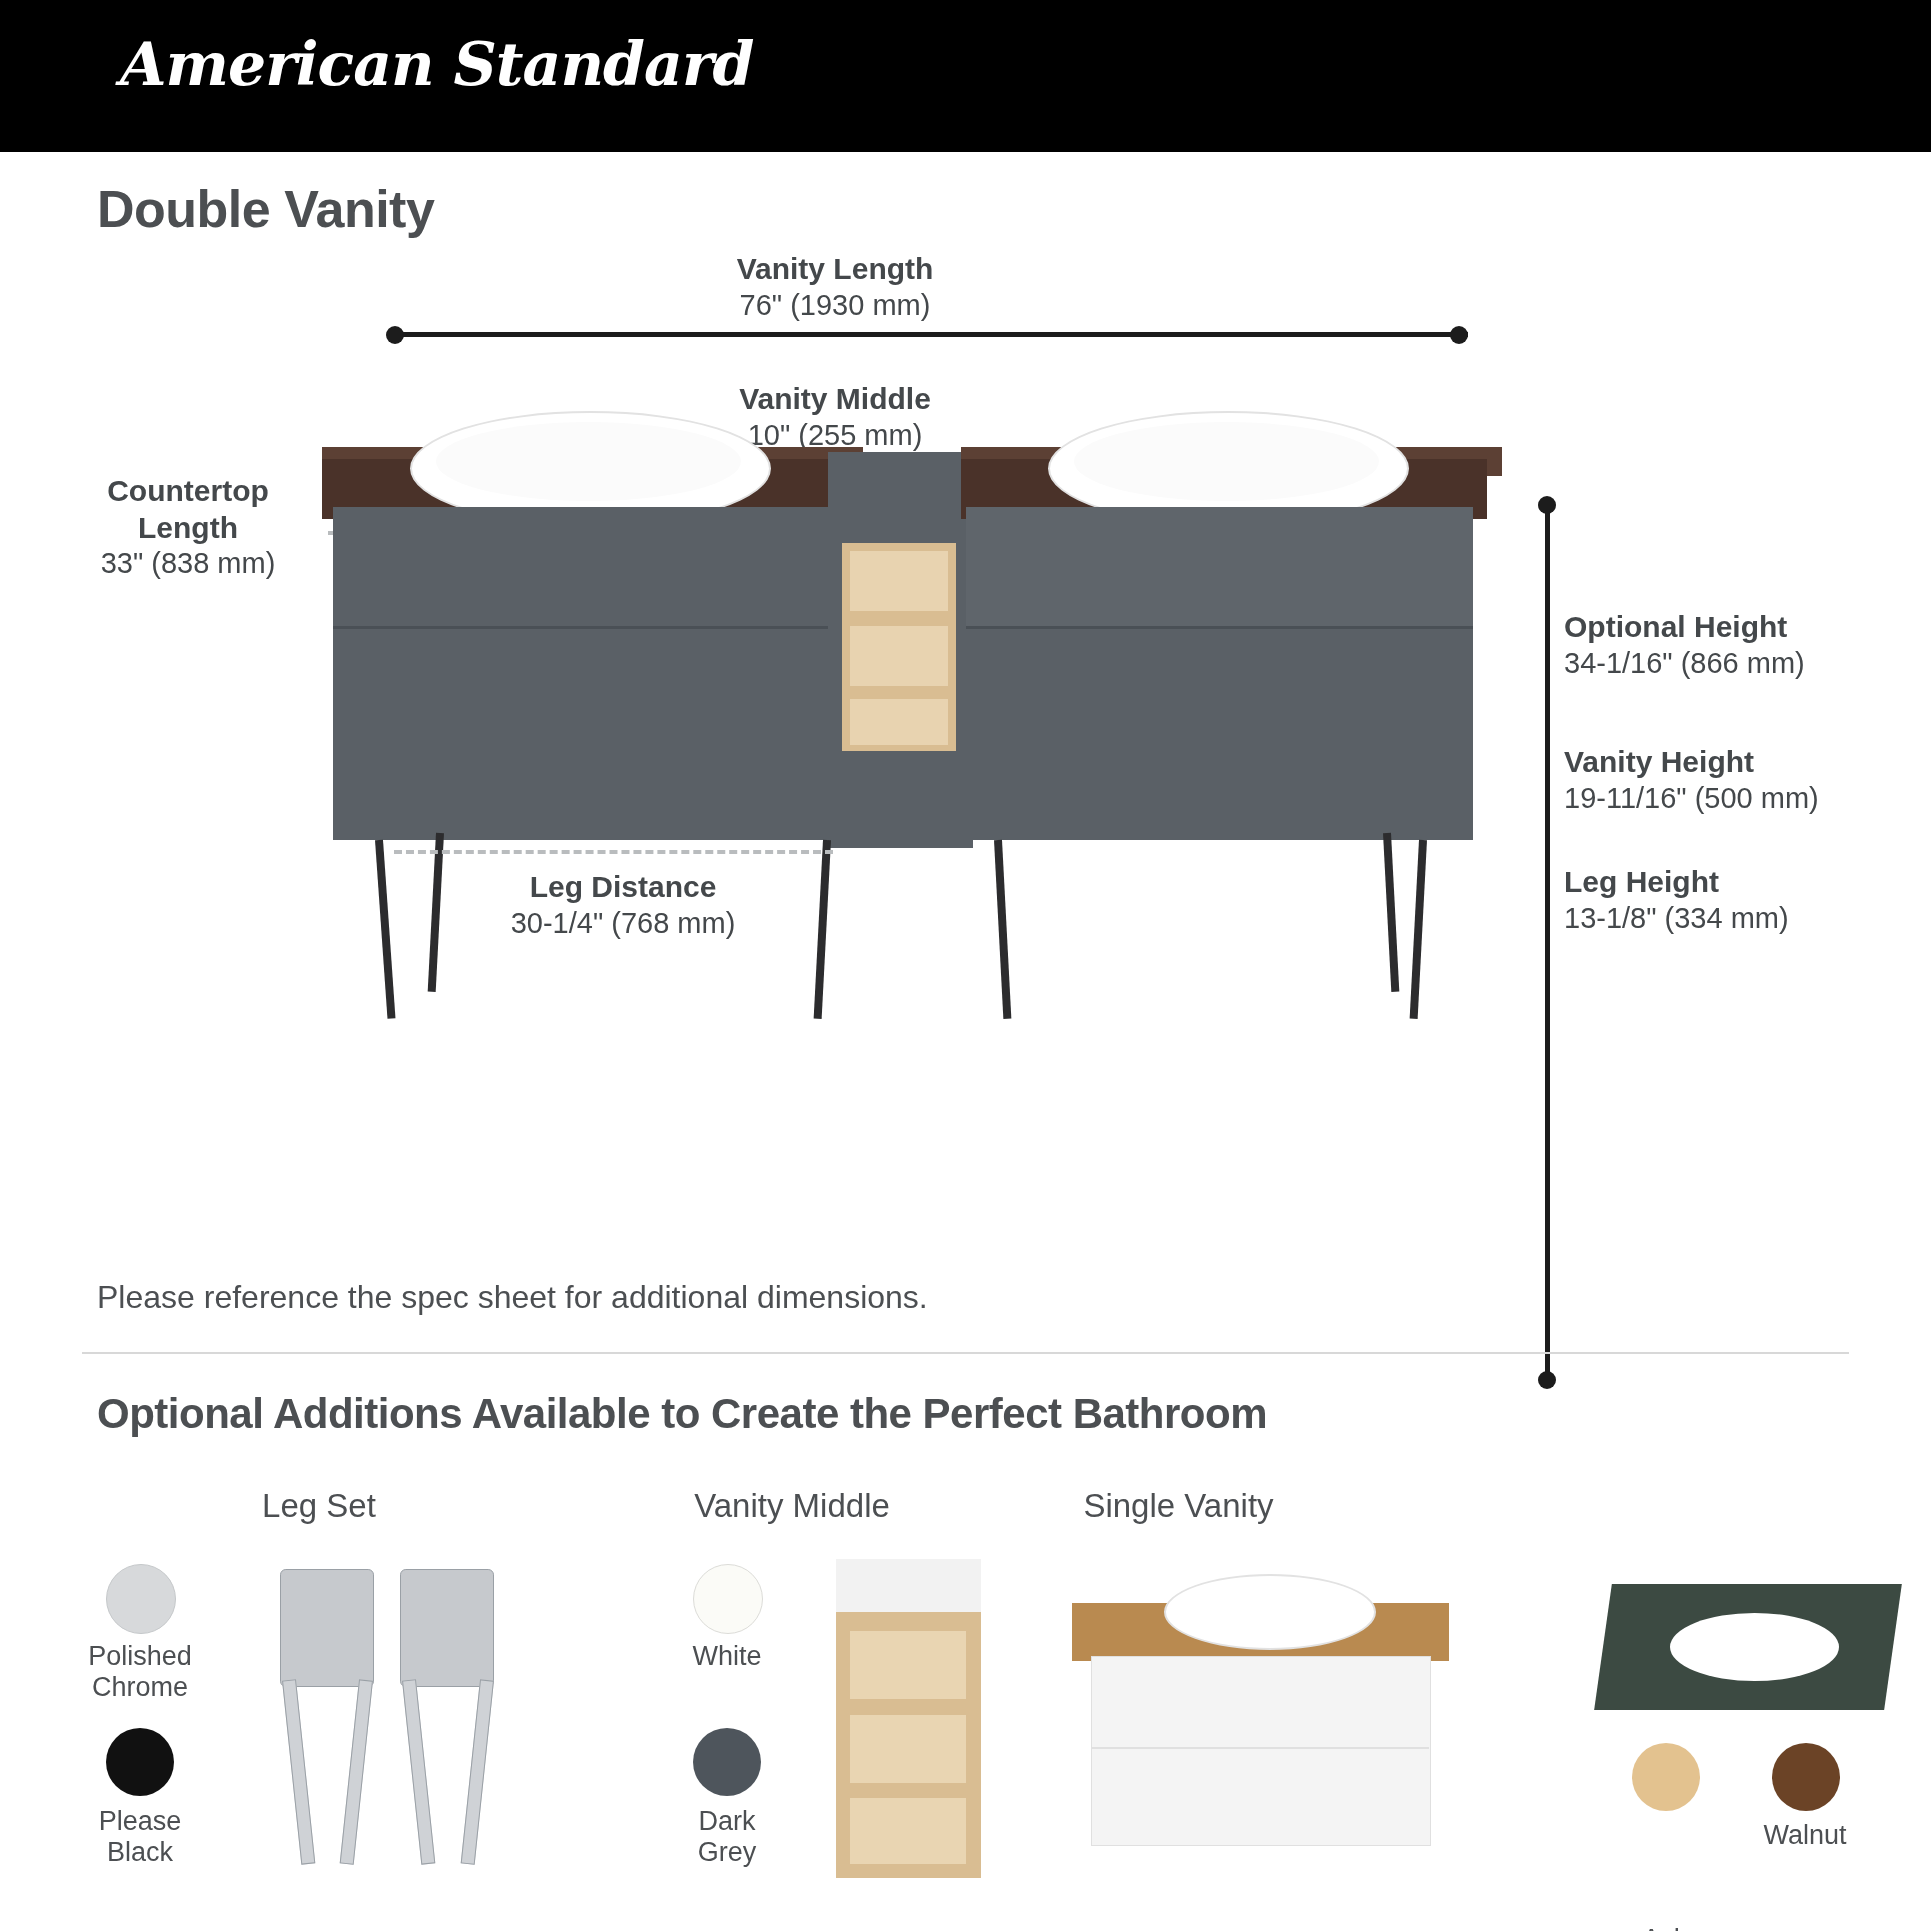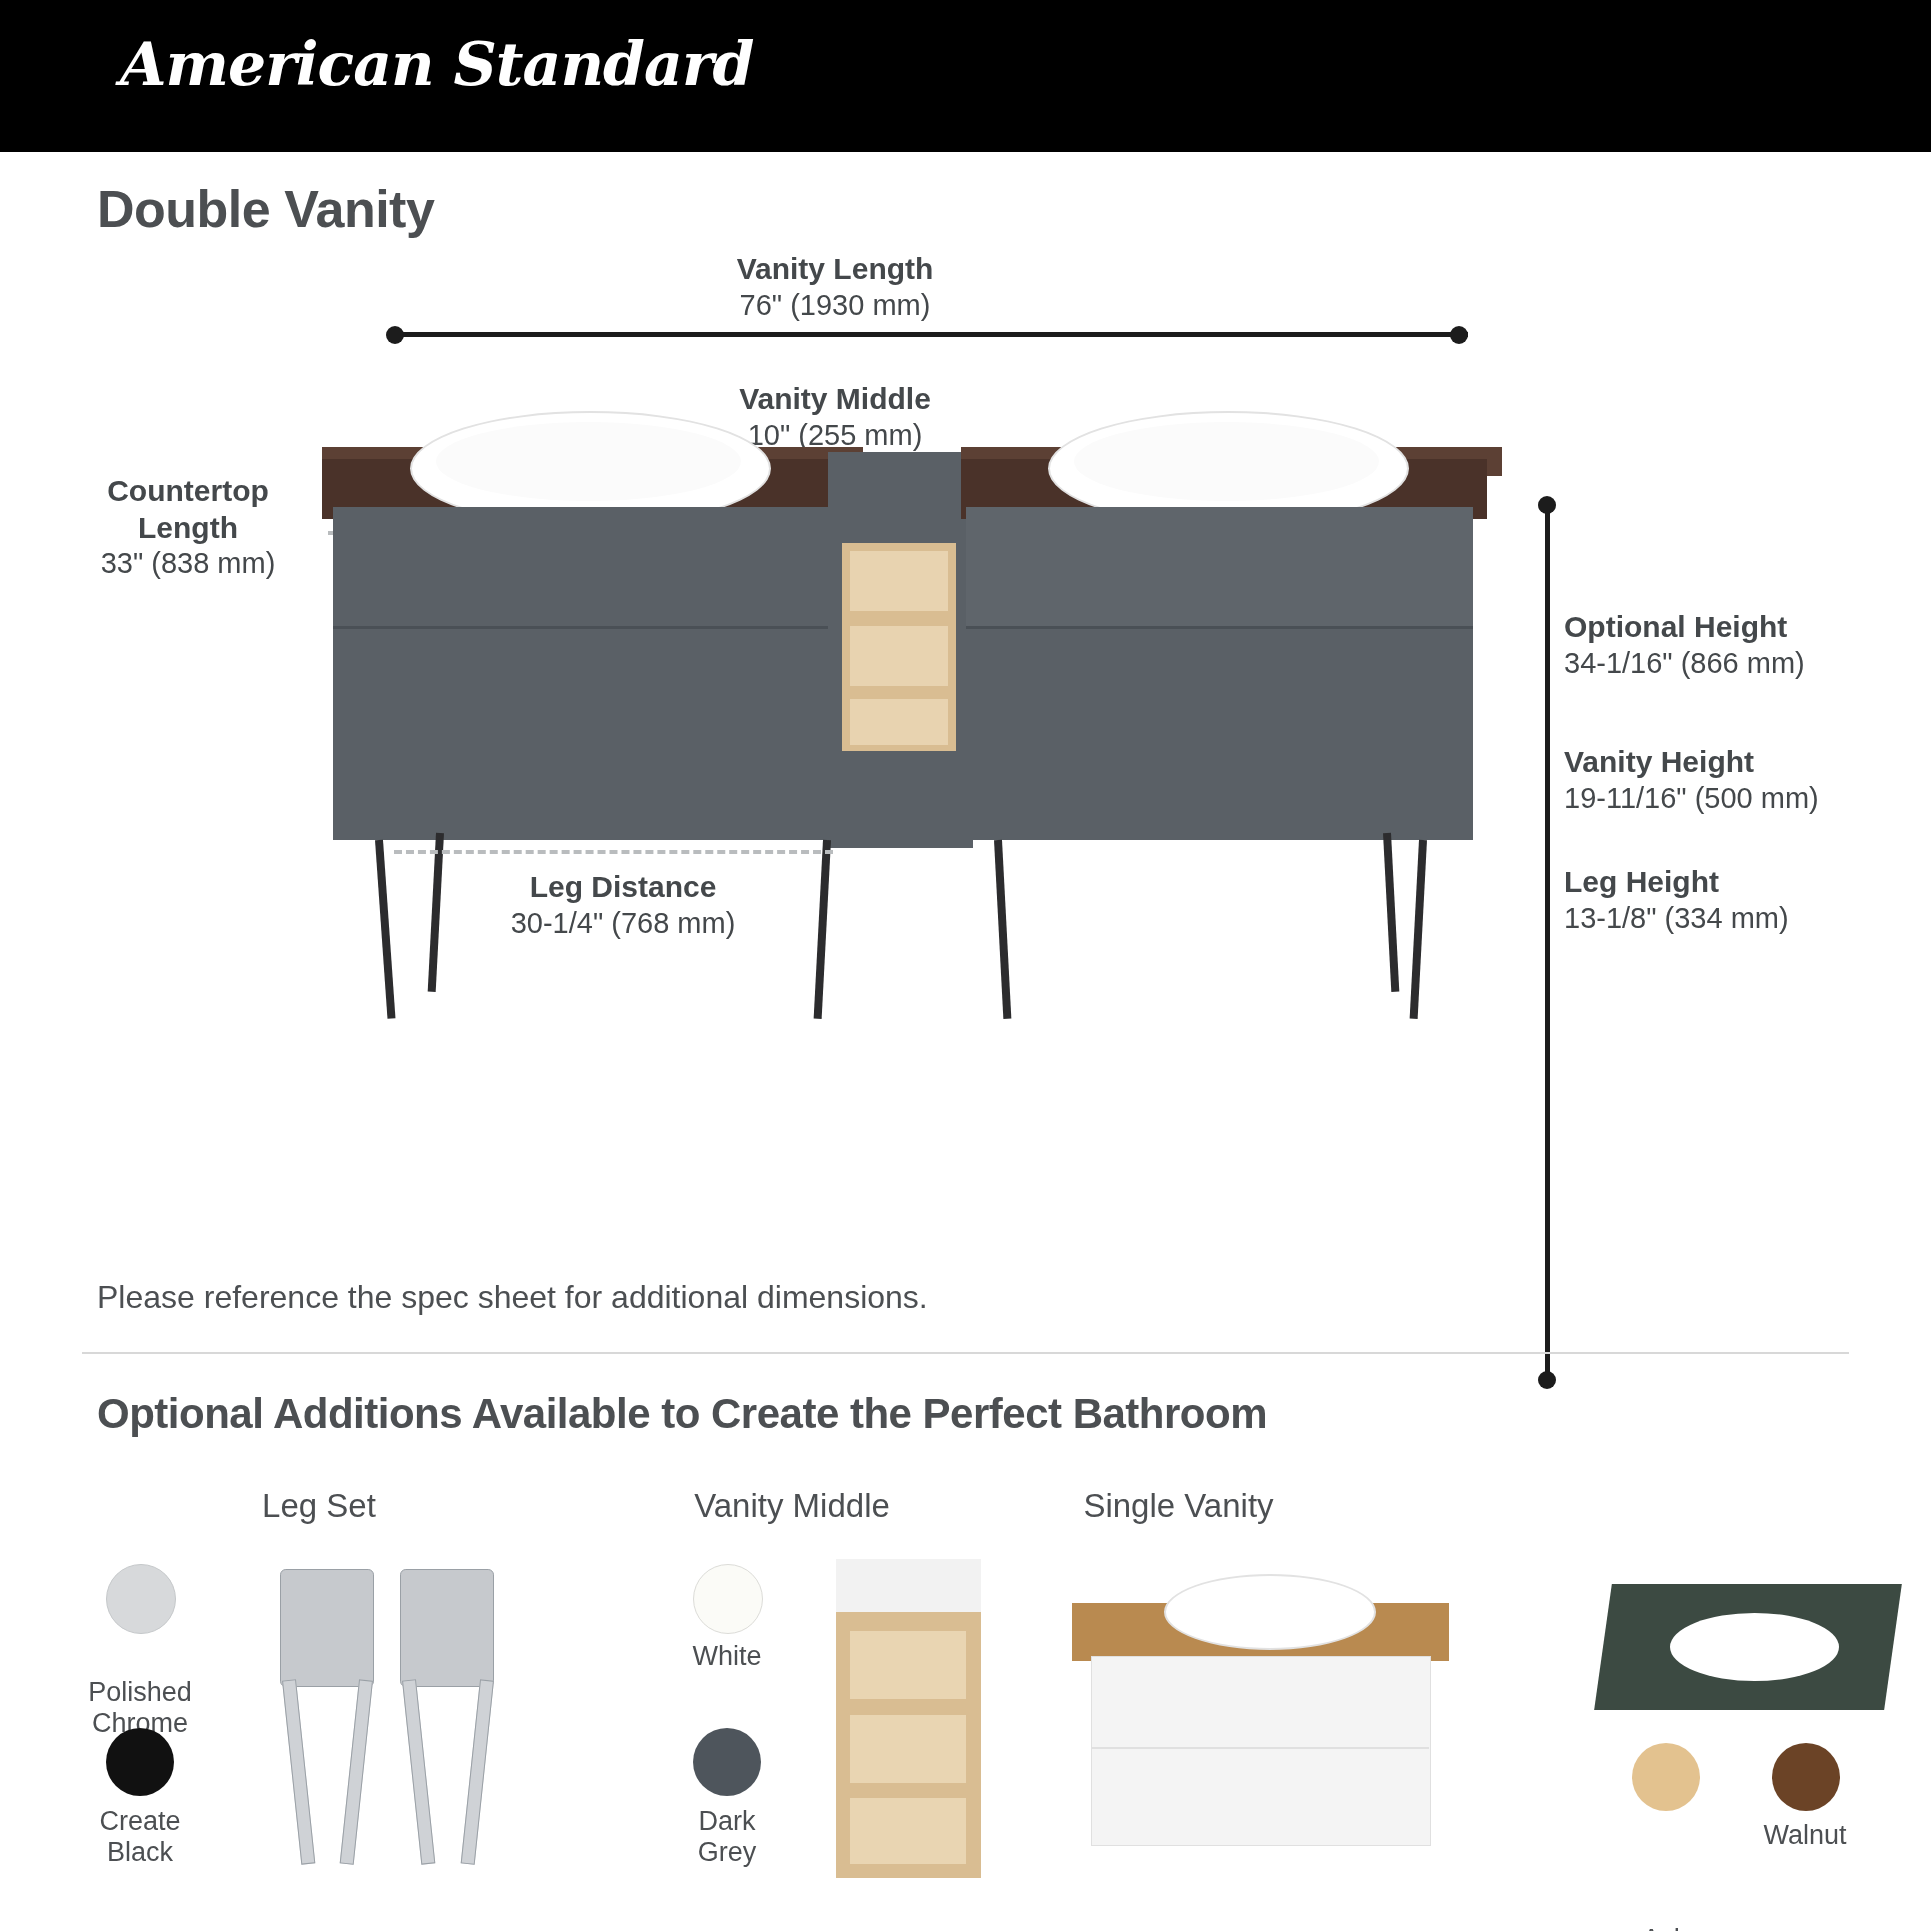--- a/index.html
+++ b/index.html
@@ -216,27 +216,27 @@
     </div>
   </div>
 
   <div class="note">Please reference the spec sheet for additional dimensions.</div>
   <div class="divider"></div>
 
   <div class="opt-title">Optional Additions Available to Create the Perfect Bathroom</div>
 
   <div class="opt-col-title" style="left:145px; top:1487px; width:348px;">Leg Set</div>
   <div class="swatch" style="left:106px; top:1564px; background:#d7d9db; border:1px solid #c5c8ca;"></div>
-  <div class="swatch-label" style="left:53px; top:1641px; width:174px;margin-top:36px;">
+  <div class="swatch-label" style="left:53px; top:1641px; width:174px;">
     <span>Polished</span><br>
     <span>Chrome</span>
   </div>
   <div class="swatch" style="left:106px; top:1728px; background:#111111;"></div>
   <div class="swatch-label" style="left:53px; top:1806px; width:174px;">
-    <span>Create</span><br>
+    <span>Please</span><br>
     <span>Black</span>
   </div>
 
   <div style="position:absolute; left:270px; top:1559px; width:241px; height:309px;">
     <div class="legset-bar" style="left:9.7px; top:9.7px; width:92px; height:116px; border-radius:5.8px; background:#c6c9cd;"></div>
     <div class="legset-bar" style="left:130px; top:9.7px; width:92px; height:116px; border-radius:5.8px; background:#c6c9cd;"></div>
     <div class="legset-bar" style="left:11.6px; top:121px; width:11.6px; height:183px; transform:rotate(-6deg); transform-origin:top center; background:#cfd2d6;"></div>
     <div class="legset-bar" style="left:89px; top:121px; width:11.6px; height:183px; transform:rotate(6deg); transform-origin:top center; background:#cfd2d6;"></div>
     <div class="legset-bar" style="left:132px; top:121px; width:11.6px; height:183px; transform:rotate(-6deg); transform-origin:top center; background:#cfd2d6;"></div>
     <div class="legset-bar" style="left:210px; top:121px; width:11.6px; height:183px; transform:rotate(6deg); transform-origin:top center; background:#cfd2d6;"></div>

